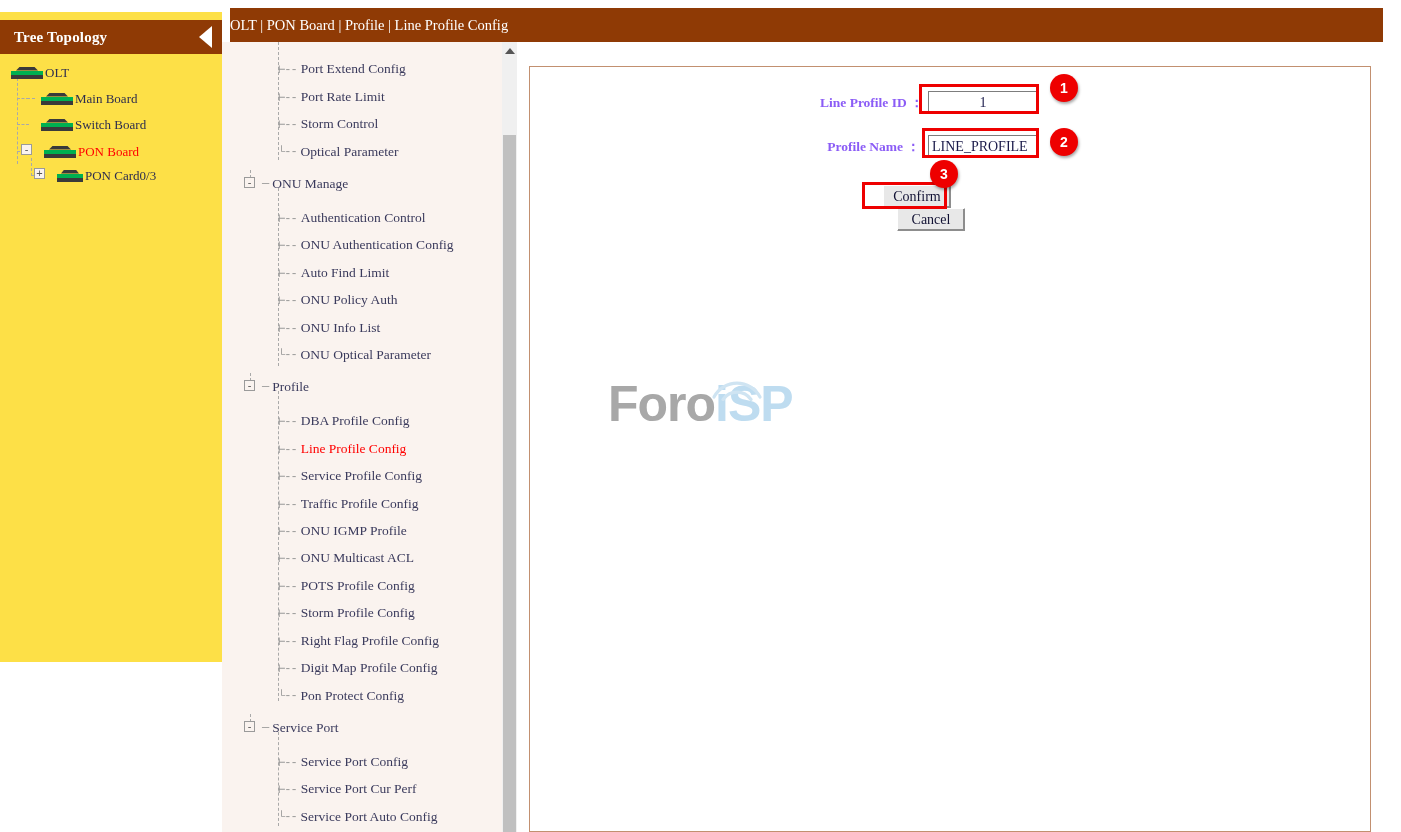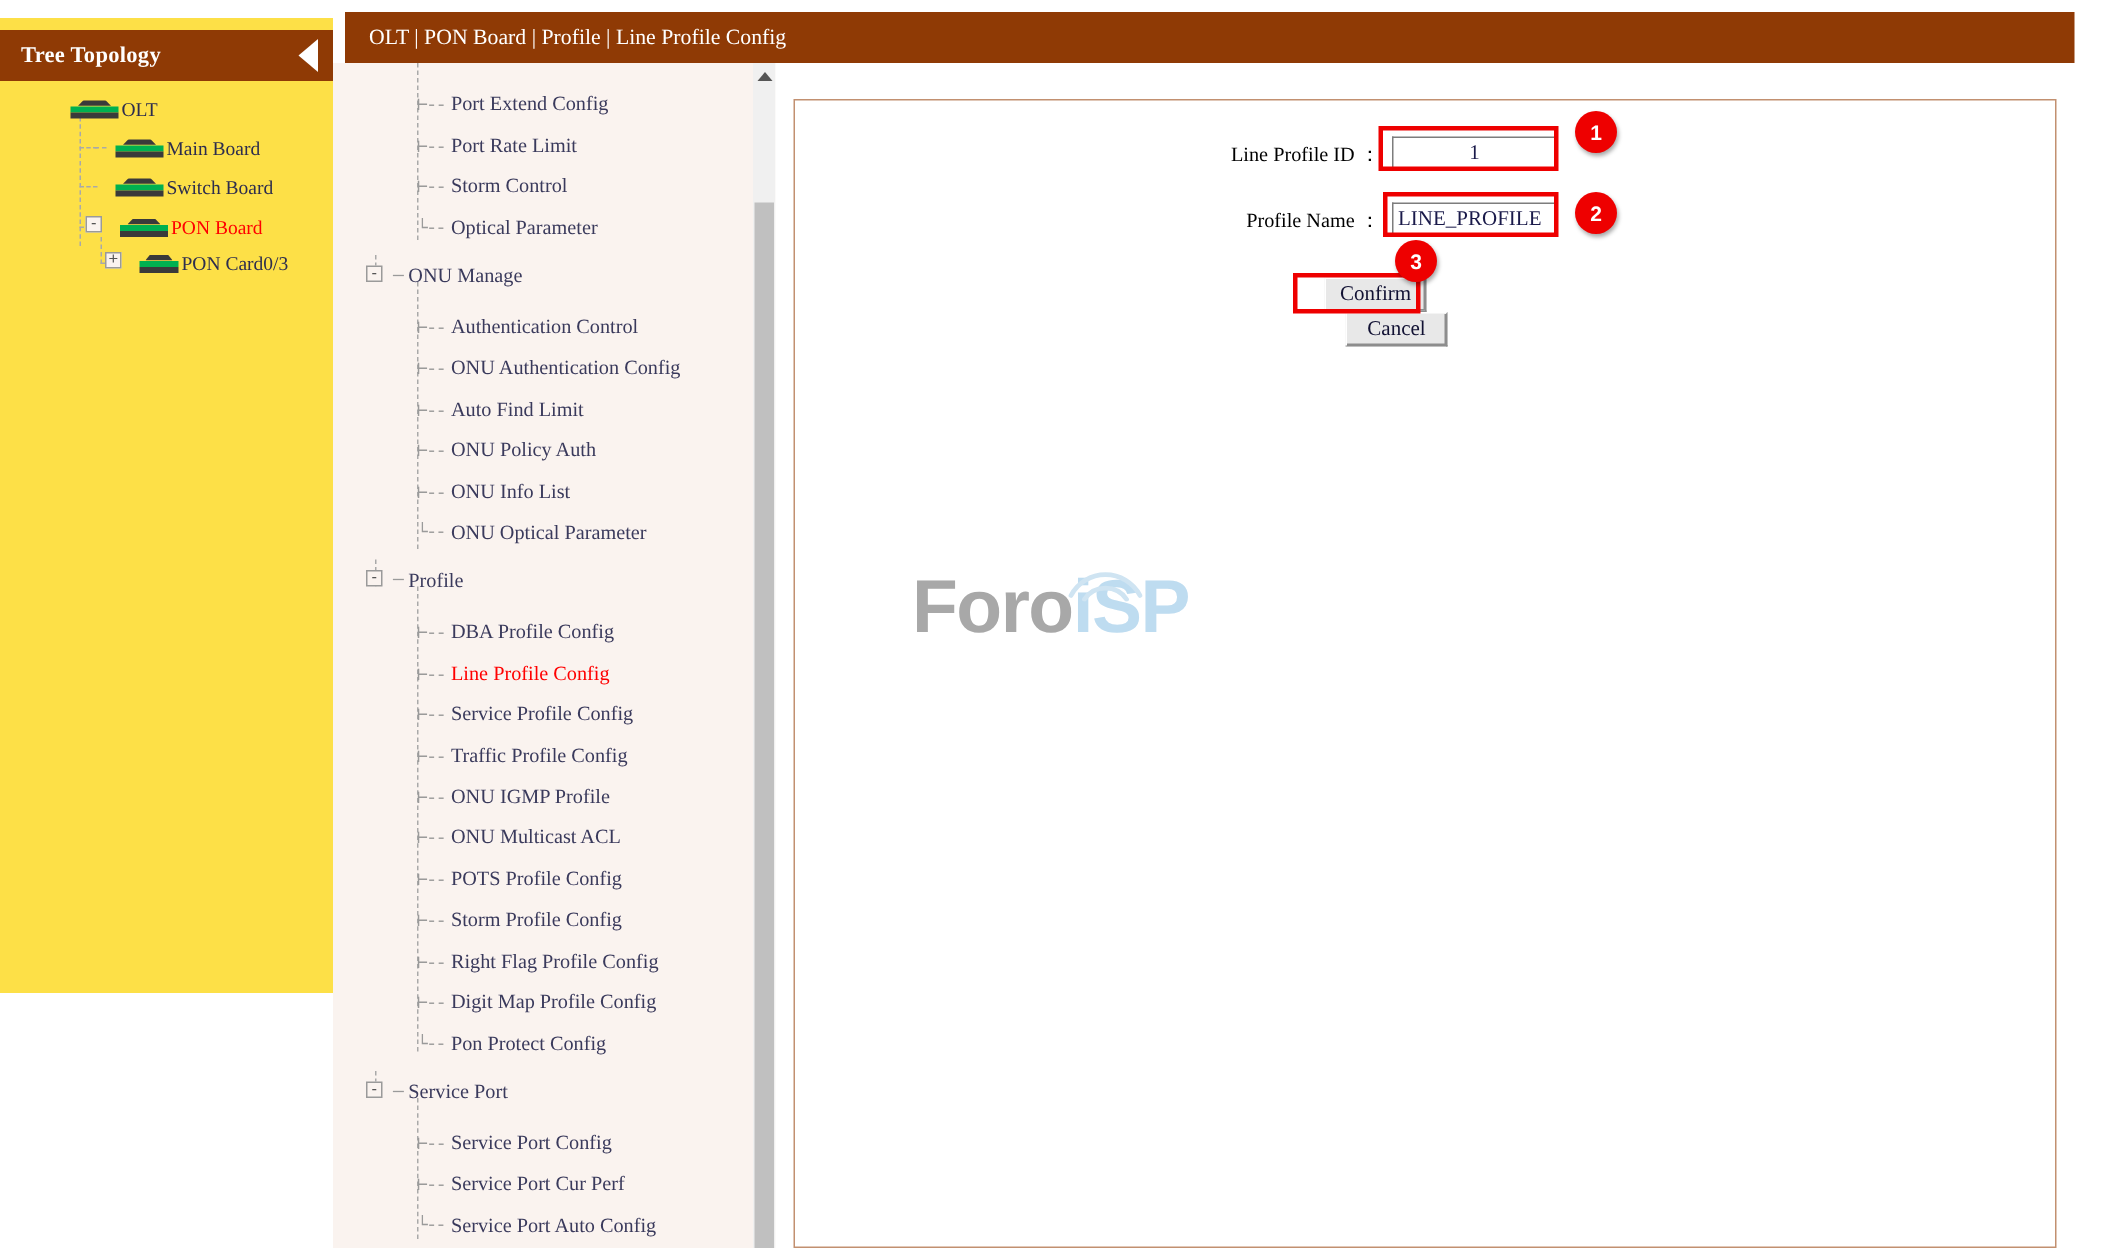--- a/index.html
+++ b/index.html
@@ -30,21 +30,21 @@
   }
   #tree-collapse {
     position: absolute; right: 10px; top: 50%;
     transform: translateY(-50%);
     width: 0; height: 0;
     border-top: 11px solid transparent;
     border-bottom: 11px solid transparent;
     border-right: 13px solid #ffffff;
     cursor: pointer;
   }
-  #tree-body { position: absolute; left: 0; top: 42px; width: 222px; bottom: 0; margin-left: 36px; }
+  #tree-body { position: absolute; left: 0; top: 42px; width: 222px; bottom: 0; }
 
   .tnode {
     position: absolute;
     display: flex; align-items: center;
     height: 18px; white-space: nowrap;
   }
   .tnode .tlabel {
     font-size: 13px; color: #2d2d4e; margin-left: 1px;
   }
   .tnode.sel .tlabel { color: #ff0000; }
@@ -87,21 +87,21 @@
   }
 
   
   #main-header {
     position: absolute; left: 230px; top: 8px;
     width: 1153px; height: 34px;
     background: #8f3a05;
     display: flex; align-items: center;
   }
   #main-header .crumb {
-    color: #ffffff; font-size: 14.5px; padding-left: 16px;
+    color: #ffffff; font-size: 14.5px; padding-left: 0;
   }
 
   
   #menu-panel {
     position: absolute; left: 222px; top: 42px;
     width: 295px; height: 790px;
     background: #faf3ef;
     overflow: hidden;
   }
   .mi {
@@ -154,21 +154,21 @@
   }
 
   
   #form {
     position: absolute; left: 0; top: 0; width: 842px;
   }
   .frow {
     position: absolute; display: flex; align-items: center;
   }
   .flabel {
-    font-size: 13.5px; color: #000000; font-weight: normal;
+    font-size: 13.5px; color: #8b5cf6; font-weight: bold;
     text-align: right; white-space: nowrap;
   }
   .finput {
     border: 1px solid #9f9f9f;
     border-top-color: #7d7d7d; border-left-color: #7d7d7d;
     background: #ffffff;
     font-family: "Liberation Serif", serif;
     font-size: 14px; color: #1a1a4a;
     height: 23px; padding: 0 3px;
     outline: none;

